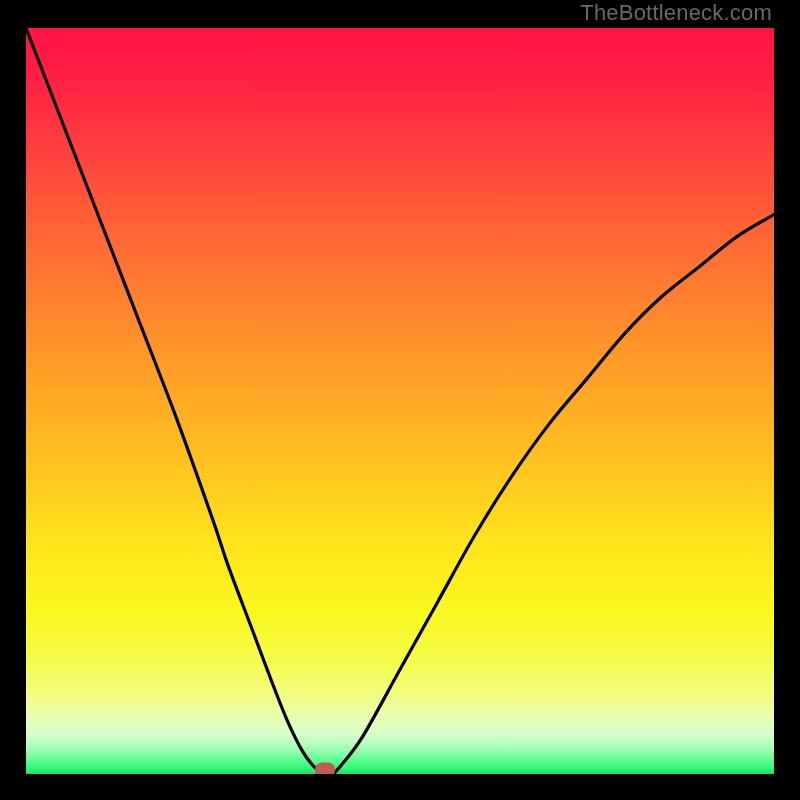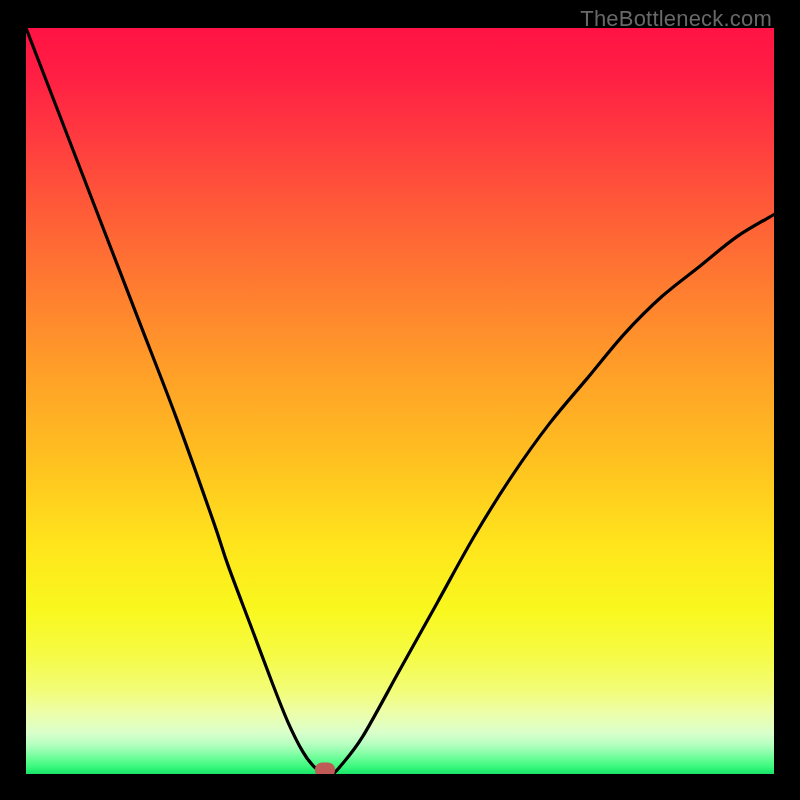--- a/index.html
+++ b/index.html
@@ -11,21 +11,21 @@
     overflow: hidden;
   }
   .container {
     position: relative;
     width: 800px;
     height: 800px;
     background: #000000;
   }
   .watermark {
     position: absolute;
-    top: 6px;
+    top: 0;
     right: 28px;
     font-family: Arial, Helvetica, sans-serif;
     font-size: 22px;
     font-weight: 500;
     color: #686868;
     letter-spacing: 0.2px;
     z-index: 10;
   }
   .plot-area {
     position: absolute;

